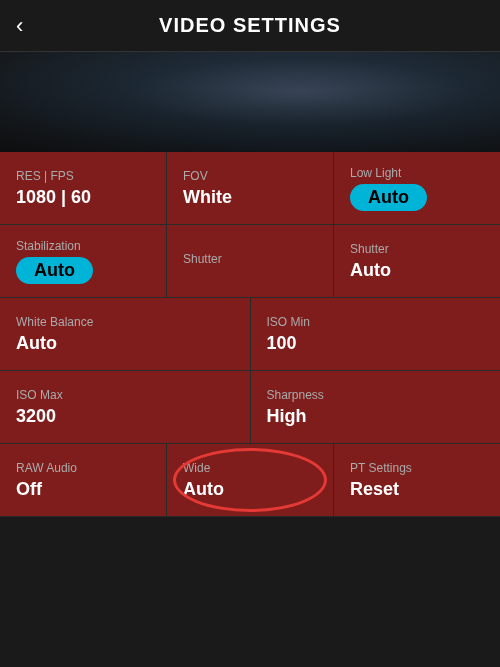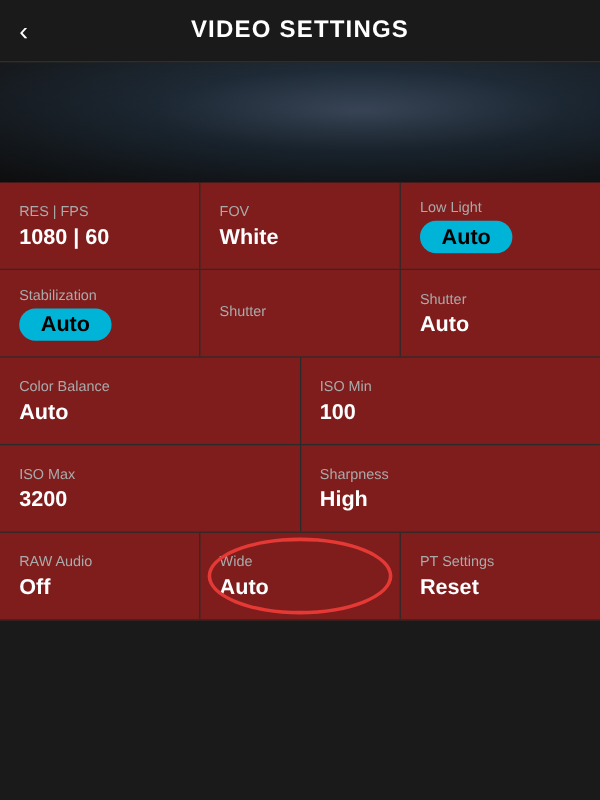--- a/index.html
+++ b/index.html
@@ -152,21 +152,21 @@
       <div class="settings-cell">
         <div class="cell-label">Shutter</div>
       </div>
       <div class="settings-cell">
         <div class="cell-label">Shutter</div>
         <div class="cell-value">Auto</div>
       </div>
     </div>
     <div class="settings-row">
       <div class="settings-cell">
-        <div class="cell-label">Color Balance</div>
+        <div class="cell-label">White Balance</div>
         <div class="cell-value">Auto</div>
       </div>
       <div class="settings-cell">
         <div class="cell-label">ISO Min</div>
         <div class="cell-value">100</div>
       </div>
     </div>
     <div class="settings-row">
       <div class="settings-cell">
         <div class="cell-label">ISO Max</div>

